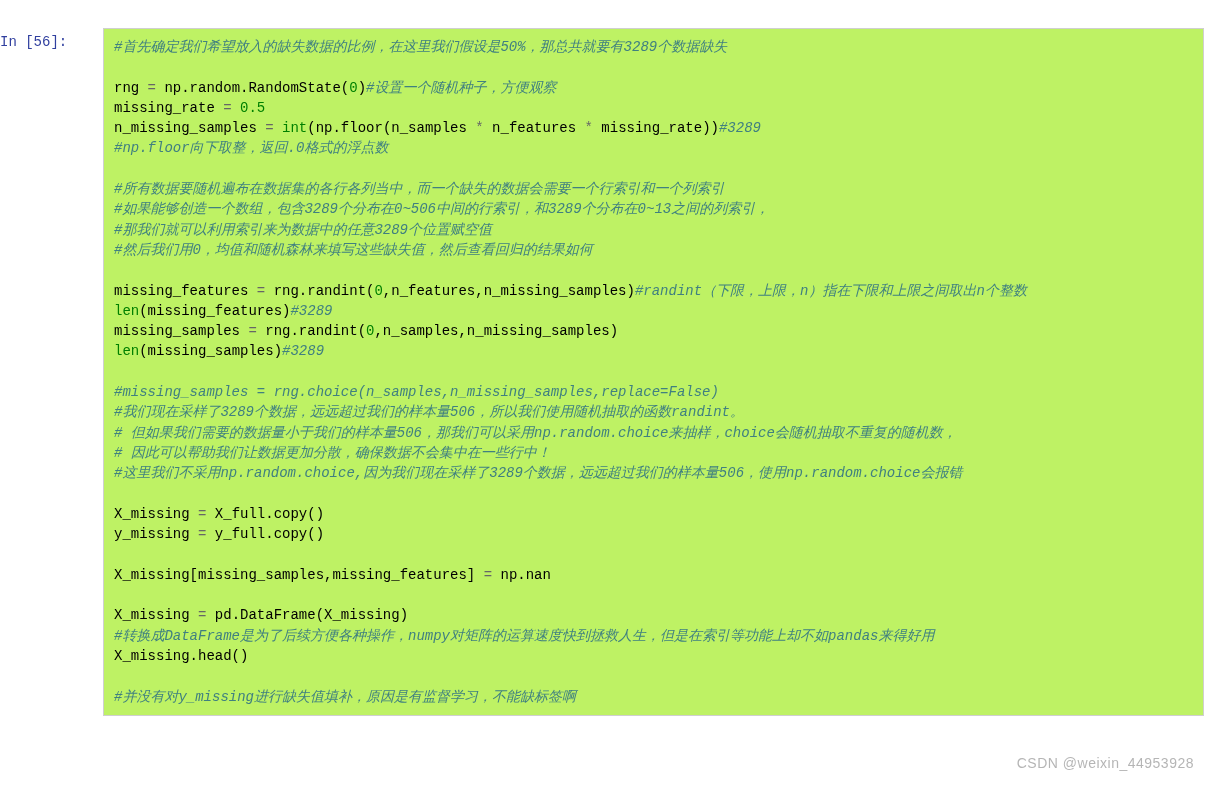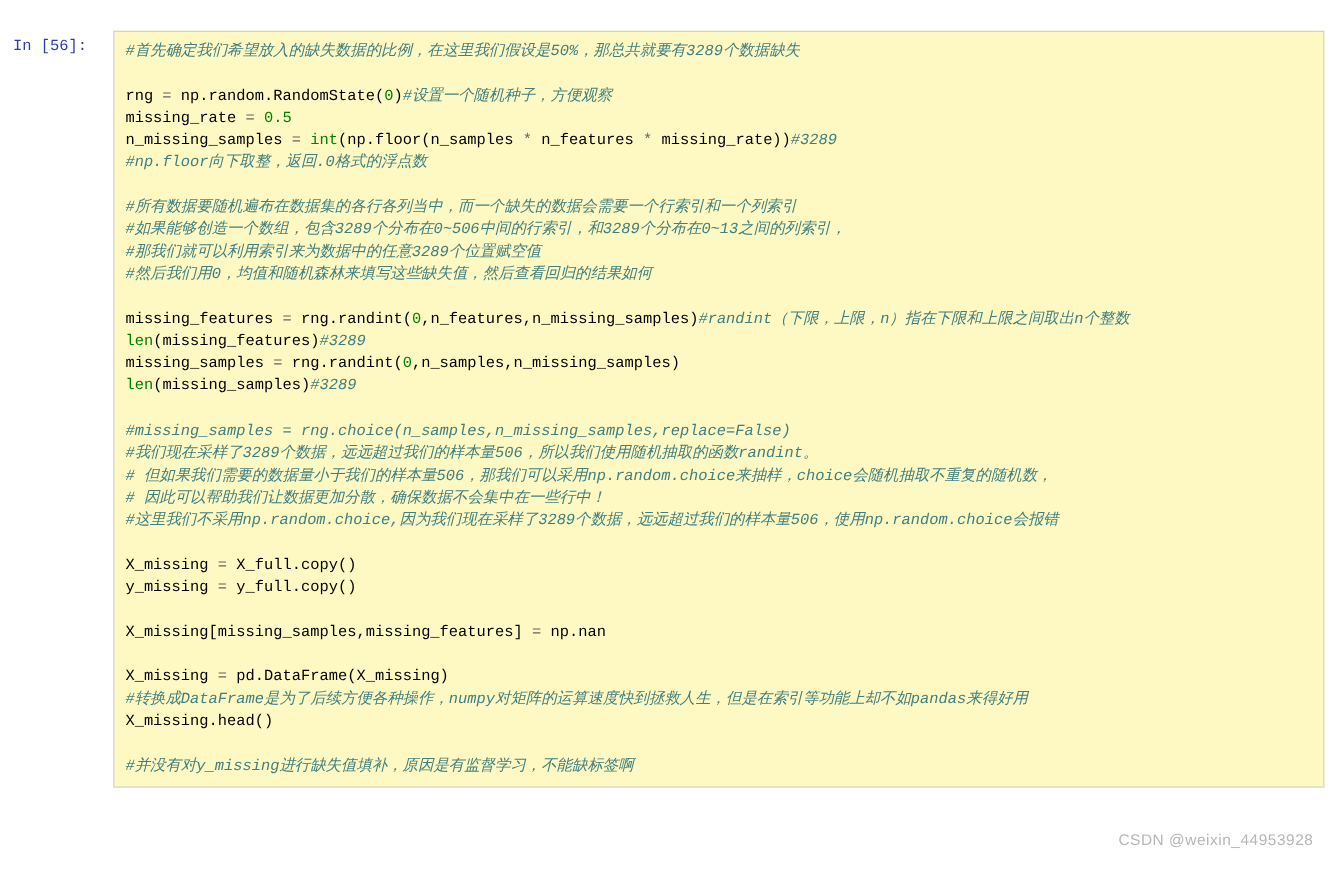--- a/index.html
+++ b/index.html
@@ -24,32 +24,32 @@
       color: #000;
       padding: 4px 0;
     }
     .cell {
       display: flex;
       align-items: flex-start;
       padding: 8px 0 0 0;
     }
     .prompt {
       width: 103px;
-      text-align: center;
+      text-align: left;
       padding-right: 12px;
       font-family: "Courier New", monospace;
       font-size: 14px;
       color: #303F9F;
       flex-shrink: 0;
       padding-top: 6px;
     }
     .code-area {
       flex: 1;
       border: 1px solid #cfcfcf;
-      background: #fef9c3;
+      background: #bef264;
       padding: 8px 10px;
       margin-right: 8px;
     }
     pre {
       font-family: "SimSun", "Courier New", monospace;
       font-size: 14px;
       line-height: 1.45;
       white-space: pre;
       color: #000;
       font-style: normal;

